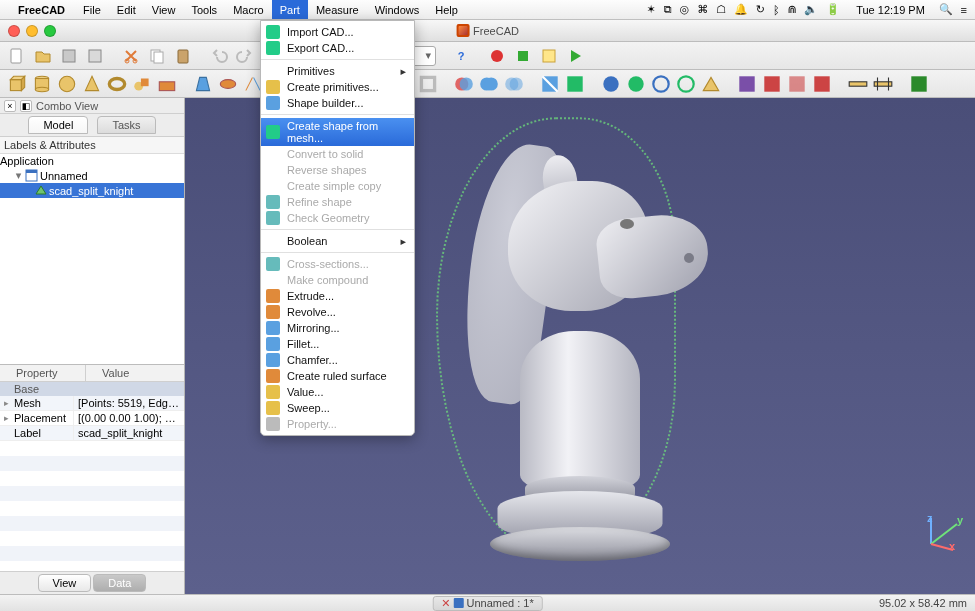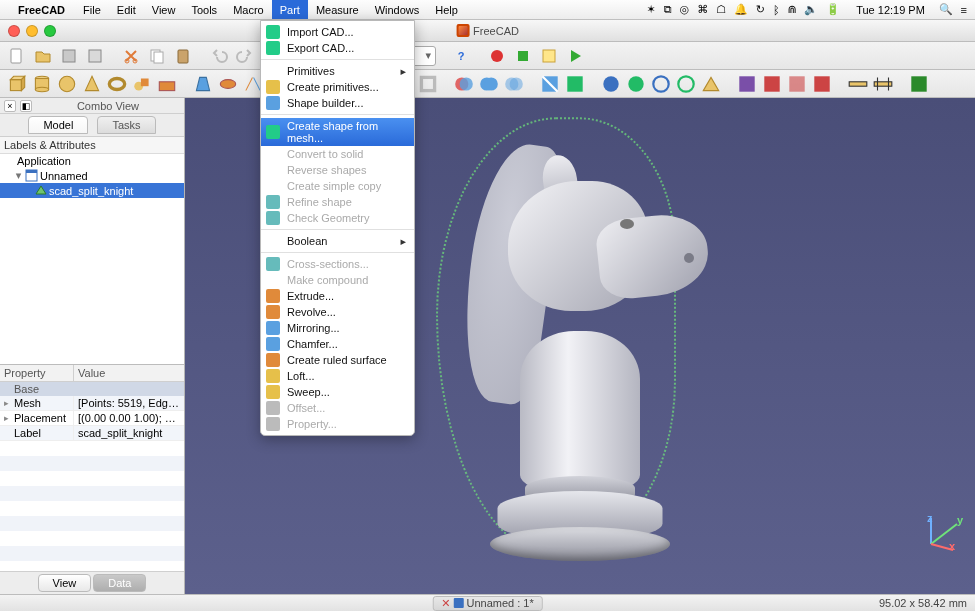--- a/index.html
+++ b/index.html
@@ -36,42 +36,42 @@
 .ticon{width:22px;height:22px;display:flex;align-items:center;justify-content:center;}
 
 
 .main { display:flex; height:calc(611px - 20px - 22px - 28px - 28px - 17px); }
 .left-panel { width:185px; background:#ededed; border-right:1px solid #b5b5b5; display:flex; flex-direction:column; }
 .viewport { flex:1; background:linear-gradient(#4a4e78,#5c608c); position:relative; overflow:hidden; }
 
 
 .combo-header{height:16px;display:flex;align-items:center;padding:0 4px;gap:4px;background:#ededed;border-bottom:1px solid #cfcfcf;}
 .combo-header .cbtn{width:12px;height:12px;border:1px solid #bbb;border-radius:2px;background:#fff;font-size:9px;line-height:10px;text-align:center;}
-.combo-title{flex:1;text-align:center;color:#555;}
+.combo-title{flex:1;text-align:left;color:#555;}
 
 
 .tabrow{display:flex;justify-content:center;gap:0;background:#ededed;padding:2px 0;border-bottom:1px solid #cfcfcf;}
 .tab{padding:2px 14px;border:1px solid #bbb;background:linear-gradient(#fff,#e8e8e8);border-radius:4px 4px 0 0;margin:0 1px;}
 .tab.active{background:linear-gradient(#fff,#f6f6f6);}
 .tab.inactive{color:#555;background:linear-gradient(#f0f0f0,#dcdcdc);margin-left:8px;}
 
 
 .la-header{padding:2px 4px;background:#f6f6f6;border-bottom:1px solid #dcdcdc;color:#333;}
 .tree{flex:1;background:#fff;overflow:auto;font-size:11px;}
-.tree-row{padding:1px 17px;display:flex;align-items:center;gap:2px;}
+.tree-row{padding:1px 0;display:flex;align-items:center;gap:2px;}
 .tree-row.sel{background:#3874d6;color:#fff;}
 .tree-indent1{padding-left:14px;}
 .tree-indent2{padding-left:34px;}
 .tree-tw{width:9px;text-align:center;color:#777;}
 .tree-icon{width:13px;height:13px;display:inline-block;}
 
 
 .prop-panel{height:230px;border-top:1px solid #bcbcbc;display:flex;flex-direction:column;}
 .prop-head{display:flex;background:#f2f2f2;border-bottom:1px solid #cfcfcf;}
-.prop-head div{padding:2px 4px;color:#555;}
+.prop-head div{padding:2px 4px;color:#555;margin-left:12px;}
 .prop-head .c1{width:74px;border-right:1px solid #cfcfcf;}
 .prop-body{flex:1;overflow:auto;background:#fff;}
 .prop-body .section{background:#d0d8e6;padding:1px 14px;color:#555;font-weight:normal;}
 .prop-row{display:flex;border-bottom:1px solid #eee;}
 .prop-row:nth-child(even){background:#f2f5fa;}
 .prop-row .c1{width:74px;padding:1px 4px;border-right:1px solid #eee;display:flex;align-items:center;gap:2px;}
 .prop-row .c2{flex:1;padding:1px 4px;white-space:nowrap;overflow:hidden;text-overflow:ellipsis;}
 .prop-row .tw{width:8px;color:#888;font-size:9px;}
 .prop-stripes{height:100%;background:repeating-linear-gradient(#fff 0,#fff 15px,#f0f3f9 15px,#f0f3f9 30px);}
 
@@ -619,35 +619,35 @@
     <div class="mi">
       <span class="mico" style="background: rgb(224, 138, 58); border-radius: 2px;"></span>
       <span>Revolve...</span>
     </div>
     <div class="mi">
       <span class="mico" style="background: rgb(90, 160, 224); border-radius: 2px;"></span>
       <span>Mirroring...</span>
     </div>
     <div class="mi">
       <span class="mico" style="background: rgb(90, 160, 224); border-radius: 2px;"></span>
+      <span>Fillet...</span>
+    </div>
+    <div class="mi">
+      <span class="mico" style="background: rgb(90, 160, 224); border-radius: 2px;"></span>
       <span>Chamfer...</span>
     </div>
     <div class="mi">
       <span class="mico" style="background: rgb(224, 138, 58); border-radius: 2px;"></span>
       <span>Create ruled surface</span>
     </div>
     <div class="mi">
       <span class="mico" style="background: rgb(230, 192, 74); border-radius: 2px;"></span>
-      <span>Loft...</span>
+      <span>Value...</span>
     </div>
     <div class="mi">
       <span class="mico" style="background: rgb(230, 192, 74); border-radius: 2px;"></span>
       <span>Sweep...</span>
     </div>
     <div class="mi disabled">
       <span class="mico" style="background: rgb(187, 187, 187); border-radius: 2px;"></span>
-      <span>Offset...</span>
-    </div>
-    <div class="mi disabled">
-      <span class="mico" style="background: rgb(187, 187, 187); border-radius: 2px;"></span>
       <span>Property...</span>
     </div>
   </div>
 
 </body></html>

